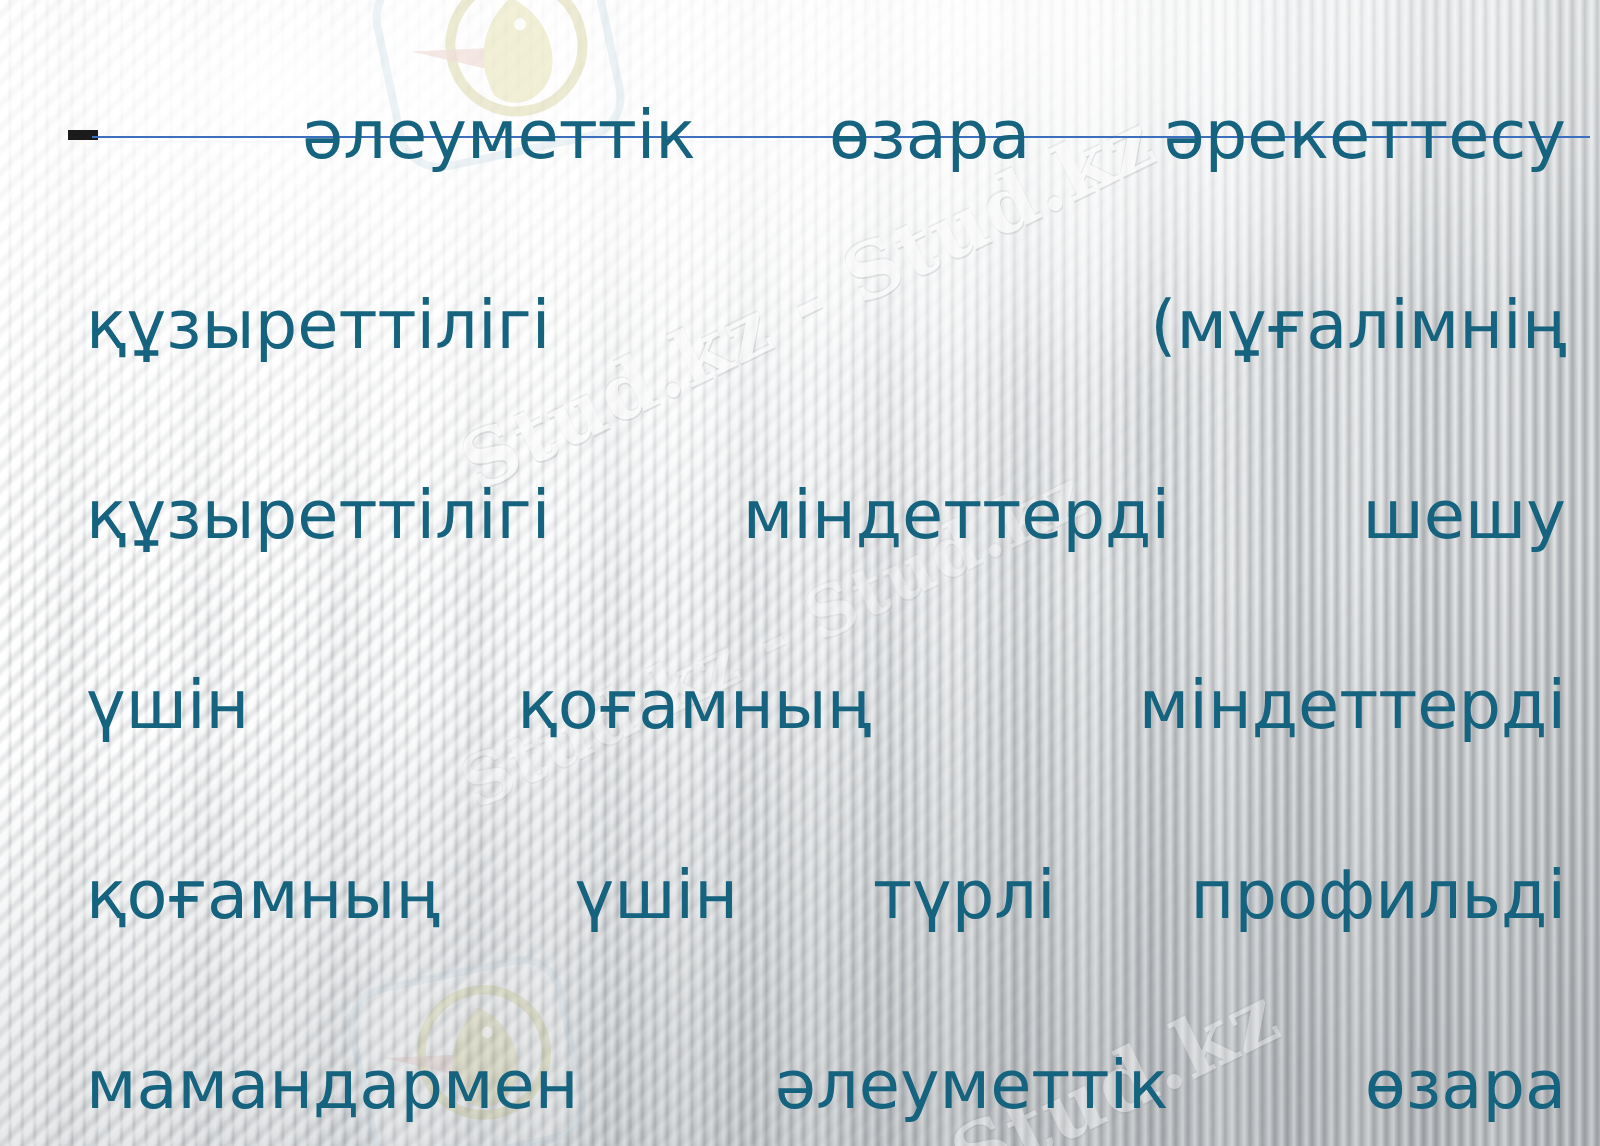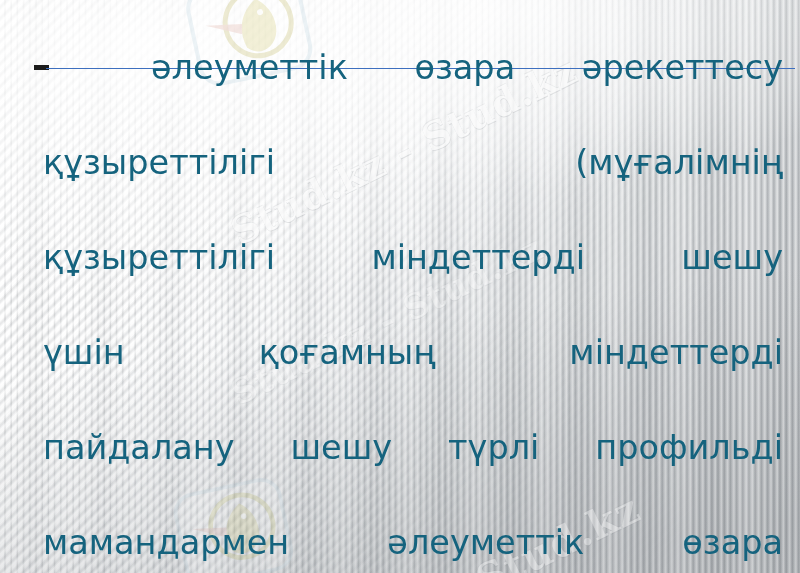--- a/index.html
+++ b/index.html
@@ -243,19 +243,19 @@
   <div class="content">
 
     <div class="bullet-dash"></div>
     <div class="rule"></div>
 
     <div class="para">
       <span class="firstline">әлеуметтік  өзара әрекеттесу</span>
       <span class="jline">құзыреттілігі (мұғалімнің</span>
       <span class="jline">құзыреттілігі міндеттерді шешу</span>
       <span class="jline">үшін қоғамның міндеттерді</span>
-      <span class="jline">пайдалану шешу түрлі профильді</span>
+      <span class="jline">қоғамның үшін түрлі профильді</span>
       <span class="jline">мамандармен әлеуметтік өзара</span>
 
     </div>
 
   </div>
 </div>
 
 </body></html>

